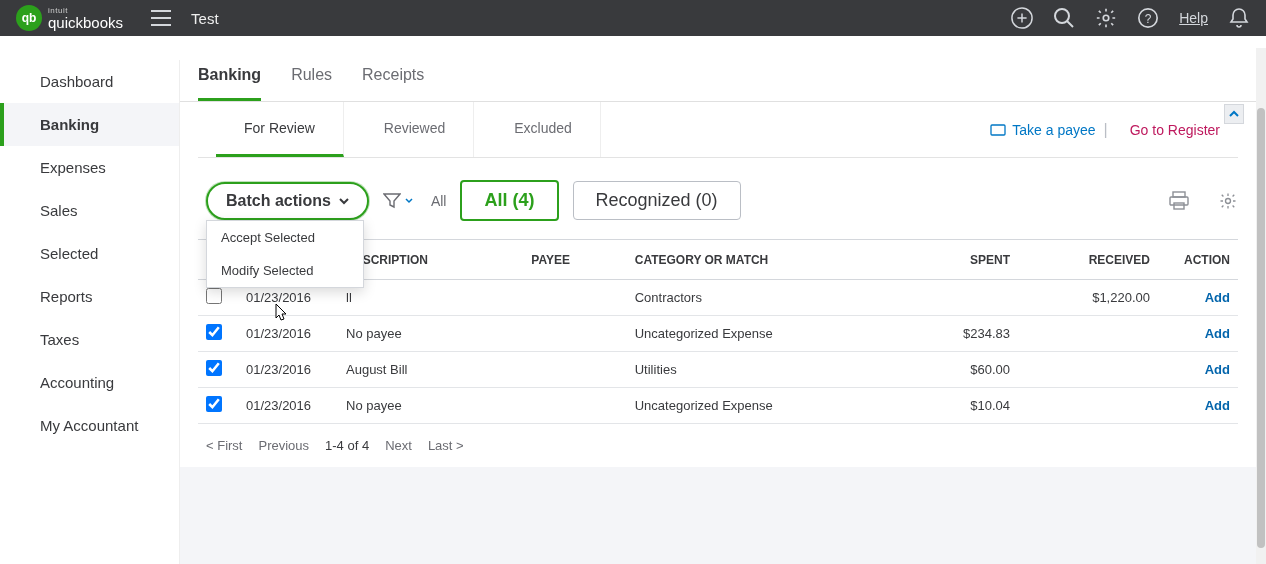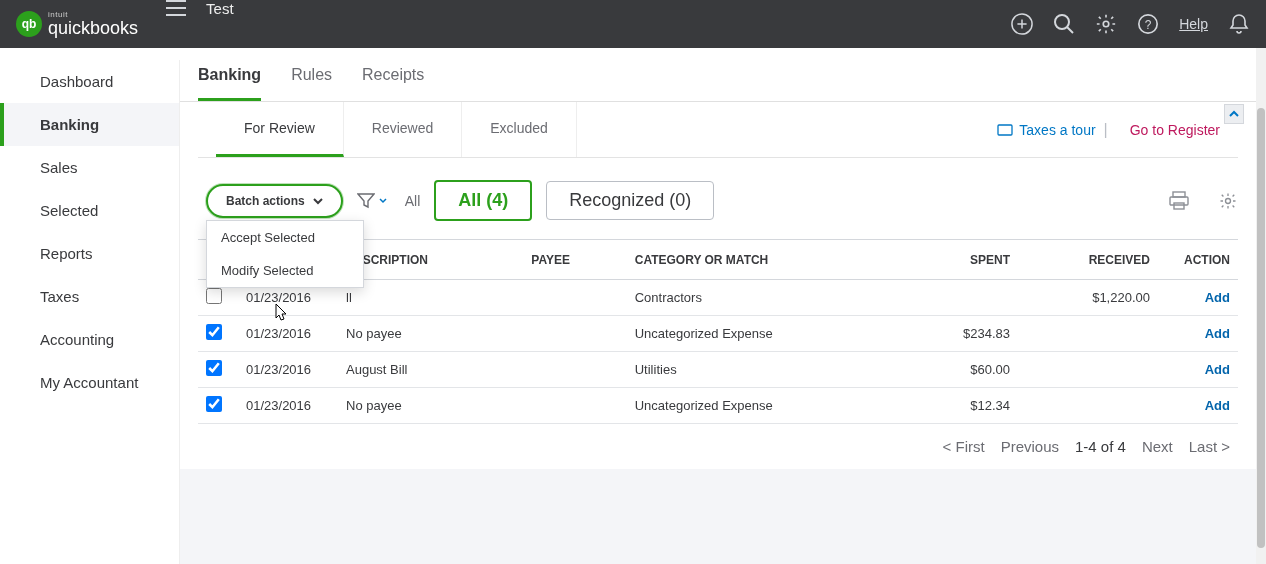--- a/index.html
+++ b/index.html
@@ -1,55 +1,55 @@
 <!DOCTYPE html>
 <html><head>
 <meta charset="utf-8">
 <style>
 * { margin: 0; padding: 0; box-sizing: border-box; font-family: -apple-system, BlinkMacSystemFont, "Segoe UI", Arial, sans-serif; }
 body { background: #fff; width: 1266px; height: 564px; overflow: hidden; position: relative; }
 
 
-.top-header { height: 48px; background: #393a3d; display: flex; padding: 0 16px; color: #fff; }
+.top-header { height: 36px; background: #393a3d; display: flex; align-items: center; padding: 0 16px; color: #fff; }
 .qb-logo { display: flex; align-items: center; gap: 6px; }
 .qb-circle { width: 26px; height: 26px; background: #2ca01c; border-radius: 50%; display: flex; align-items: center; justify-content: center; color: #fff; font-weight: bold; font-size: 13px; position: relative; }
 .qb-circle::before { content: "qb"; font-size: 12px; font-weight: bold; }
 .qb-text { display: flex; flex-direction: column; line-height: 1; }
 .qb-intuit { font-size: 8px; color: #ccc; letter-spacing: 0.5px; }
-.qb-name { font-size: 18px; font-weight: 300; color: #fff; }
+.qb-name { font-size: 15px; font-weight: 300; color: #fff; }
 .hamburger { margin-left: 28px; cursor: pointer; }
 .company-name { margin-left: 20px; font-size: 15px; color: #eee; }
 .header-spacer { flex: 1; }
 .header-icons { display: flex; align-items: center; gap: 20px; }
 .header-icon { width: 22px; height: 22px; cursor: pointer; display: flex; align-items: center; justify-content: center; color: #d4d7dc; }
 .help-text { color: #d4d7dc; font-size: 14px; text-decoration: underline; }
 
 
 .sidebar { position: absolute; left: 0; top: 60px; width: 180px; height: calc(100% - 48px); background: #fff; border-right: 1px solid #eee; }
 .sidebar-item { padding: 13px 0 13px 40px; font-size: 15px; color: #393a3d; cursor: pointer; }
 .sidebar-item.active { font-weight: 700; border-left: 4px solid #2ca01c; padding-left: 36px; background: #f4f5f8; }
 
 
 .main { position: absolute; left: 180px; top: 48px; right: 10px; bottom: 0; background: #f4f5f8; overflow: hidden; }
 .top-tabs { display: flex; gap: 30px; padding: 18px 18px 0 18px; background: #fff; border-bottom: 1px solid #e0e0e0; height: 54px; }
 .top-tab { font-size: 16px; color: #6b6c72; padding-bottom: 14px; cursor: pointer; }
 .top-tab.active { color: #393a3d; font-weight: 700; border-bottom: 3px solid #2ca01c; }
 
 .content-panel { background: #fff; margin: 0; padding: 0; }
 .review-tabs-row { display: flex; align-items: center; padding: 0 18px; border-bottom: 1px solid #e3e3e3; margin-left: 18px; margin-right: 18px; }
-.review-tabs { display: flex; }
+.review-tabs { display: flex; gap: 12px; }
 .review-tab { padding: 18px 28px; font-size: 14px; color: #6b6c72; cursor: pointer; border-right: 1px solid #eee; }
 .review-tab.active { color: #393a3d; border-bottom: 3px solid #2ca01c; font-weight: 500; }
 .review-tabs-spacer { flex: 1; }
 .tour-link { display: flex; align-items: center; gap: 6px; color: #0077c5; font-size: 14px; cursor: pointer; }
 .reg-link { color: #be185d; font-size: 14px; cursor: pointer; margin-left: 14px; }
 .divider { color: #babec5; margin: 0 8px; }
 
 .filter-row { display: flex; align-items: center; padding: 22px 18px 18px 26px; gap: 14px; position: relative; }
-.batch-btn { border: 2px solid #2ca01c; border-radius: 20px; padding: 8px 18px; font-size: 12px; font-weight: 600; color: #393a3d; background: #fff; cursor: pointer; display: flex; align-items: center; gap: 8px; box-shadow: 0 0 0 1px rgba(44,160,28,0.3); }
+.batch-btn { border: 2px solid #2ca01c; border-radius: 20px; padding: 8px 18px; font-size: 16px; font-weight: 600; color: #393a3d; background: #fff; cursor: pointer; display: flex; align-items: center; gap: 8px; box-shadow: 0 0 0 1px rgba(44,160,28,0.3); }
 .filter-icon { color: #6b6c72; cursor: pointer; display: flex; align-items: center; gap: 4px; }
 .filter-all-text { font-size: 14px; color: #6b6c72; margin-left: 4px; }
 .pill { border: 1px solid #babec5; border-radius: 4px; padding: 8px 22px; font-size: 18px; cursor: pointer; color: #393a3d; }
 .pill.active { border: 2px solid #2ca01c; color: #2ca01c; font-weight: 600; }
 .filter-spacer { flex: 1; }
 .print-icon, .gear-icon-small { color: #6b6c72; cursor: pointer; }
 
 
 .batch-menu { position: absolute; left: 26px; top: 62px; background: #fff; border: 1px solid #d4d7dc; box-shadow: 0 4px 12px rgba(0,0,0,0.15); z-index: 100; min-width: 158px; }
 .batch-menu-item { padding: 9px 14px; font-size: 13px; cursor: pointer; color: #393a3d; }
@@ -62,21 +62,21 @@
 .tx-table td { padding: 8px 8px; font-size: 13px; color: #393a3d; border-bottom: 1px solid #e3e5e8; margin-top: 40px; }
 .tx-table input[type=checkbox] { width: 16px; height: 16px; cursor: pointer; }
 .add-link { color: #0365ac; font-weight: 600; cursor: pointer; }
 .th-check { width: 40px; }
 .th-date { width: 100px; }
 .th-spent { width: 100px; }
 .th-received { width: 140px; }
 .th-action { width: 80px; }
 
 
-.pagination { display: flex; justify-content: flex-end; gap: 16px; padding: 14px 26px; font-size: 15px; color: #6b6c72; }
+.pagination { display: flex; gap: 16px; padding: 14px 26px; font-size: 13px; color: #6b6c72; }
 .pagination span { cursor: pointer; }
 .pagination .current { color: #393a3d; }
 
 
 .collapse-caret { position: absolute; right: 12px; top: 56px; width: 20px; height: 20px; background: #eceef1; border: 1px solid #d4d7dc; display: flex; align-items: center; justify-content: center; cursor: pointer; color: #0077c5; font-size: 12px; z-index: 5; }
 
 
 .scrollbar { position: absolute; right: 0; top: 48px; width: 10px; height: calc(100% - 48px); background: #f1f1f1; }
 .scrollbar-thumb { position: absolute; right: 1px; width: 8px; background: #c1c1c1; border-radius: 4px; top: 60px; height: 440px; }
 
@@ -133,20 +133,21 @@
       <svg width="20" height="22" viewBox="0 0 20 22">
           <path d="M10 2a6 6 0 0 0-6 6v4l-2 3h16l-2-3V8a6 6 0 0 0-6-6zM8 18a2 2 0 0 0 4 0" fill="none" stroke="#d4d7dc" stroke-width="1.6"></path>
         </svg>
     </div>
   </div>
 </div>
 
 <div class="sidebar">
   <div class="sidebar-item">Dashboard</div>
   <div class="sidebar-item active">Banking</div>
+  <div class="sidebar-item">Expenses</div>
   <div class="sidebar-item">Sales</div>
   <div class="sidebar-item">Selected</div>
   <div class="sidebar-item">Reports</div>
   <div class="sidebar-item">Taxes</div>
   <div class="sidebar-item">Accounting</div>
   <div class="sidebar-item">My Accountant</div>
 </div>
 
 <div class="main">
 
@@ -167,21 +168,21 @@
       <div class="review-tabs">
         <div class="review-tab active">For Review</div>
         <div class="review-tab">Reviewed</div>
         <div class="review-tab">Excluded</div>
       </div>
       <div class="review-tabs-spacer"></div>
       <div class="tour-link">
         <svg width="16" height="16" viewBox="0 0 16 16">
             <rect x="1" y="3" width="14" height="10" rx="1" fill="none" stroke="#0077c5" stroke-width="1.3"></rect>
           </svg>
-        <span>Taxes a tour</span>
+        <span>Take a payee</span>
       </div>
       <span class="divider">|</span>
       <span class="reg-link">Go to Register</span>
     </div>
 
     <div class="filter-row">
       <button class="batch-btn">
         <span>Batch actions</span>
         <svg width="10" height="8" viewBox="0 0 10 8">
             <path d="M1 2l4 4 4-4" fill="none" stroke="#393a3d" stroke-width="2"></path>
@@ -265,21 +266,21 @@
           <td class="right">$60.00</td>
           <td class="right"></td>
           <td class="right"><span class="add-link">Add</span></td>
         </tr>
         <tr>
           <td><input type="checkbox" checked="" style=""></td>
           <td>01/23/2016</td>
           <td>No payee</td>
           <td></td>
           <td>Uncategorized Expense</td>
-          <td class="right">$12.34</td>
+          <td class="right">$10.04</td>
           <td class="right"></td>
           <td class="right"><span class="add-link">Add</span></td>
         </tr>
       </tbody>
     </table>
 
     <div class="pagination">
       <span>&lt; First</span>
       <span>Previous</span>
       <span class="current">1-4 of 4</span>

